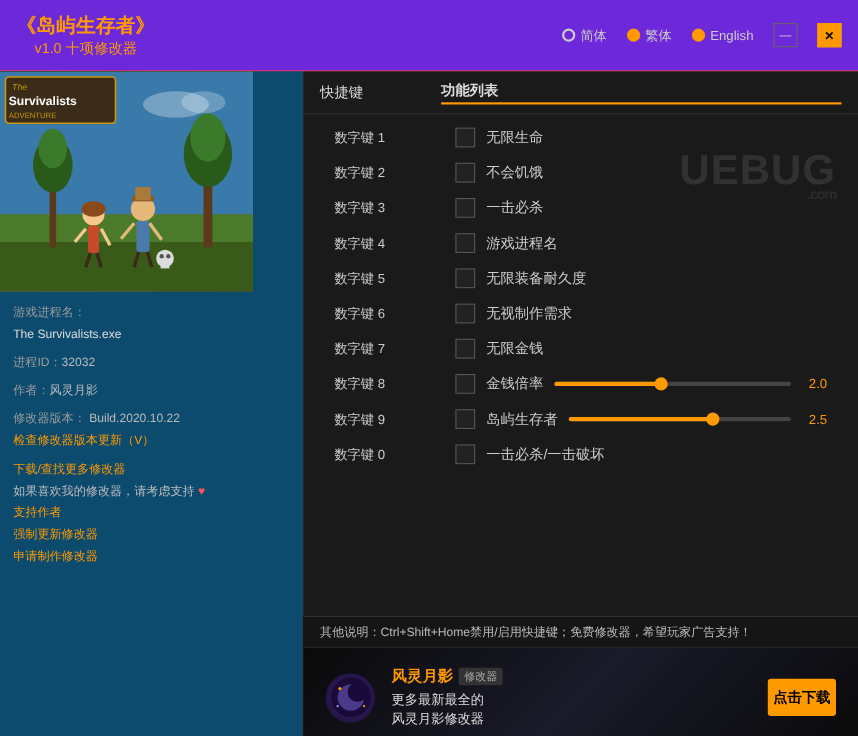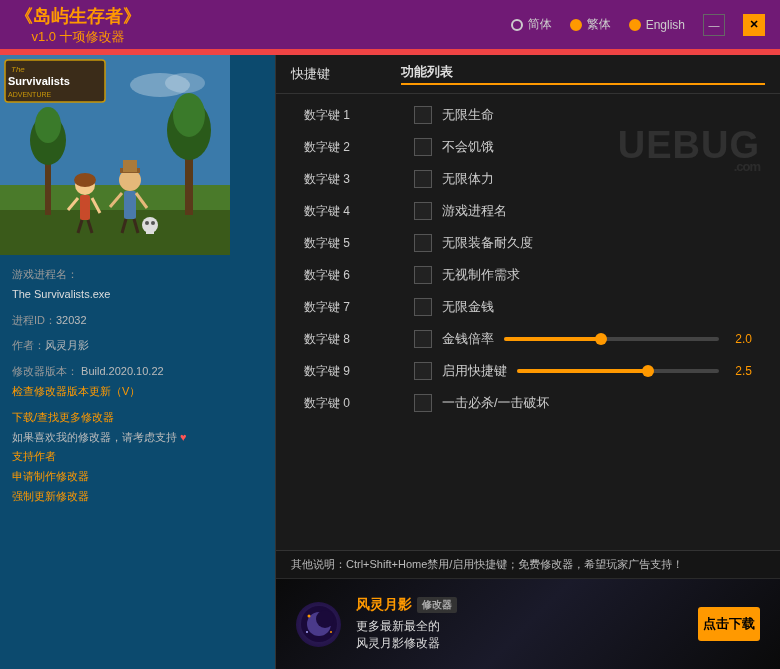--- a/index.html
+++ b/index.html
@@ -8,27 +8,27 @@
       height: 669px;
       background: #1a1a1a;
       font-family: 'Microsoft YaHei', Arial, sans-serif;
       color: #ccc;
       overflow: hidden;
       position: relative;
     }
 
     
     #title-bar {
-      background: #701a75;
-      height: 55px;
+      background: #6d28d9;
+      height: 65px;
       display: flex;
       align-items: center;
       justify-content: space-between;
       padding: 0 15px;
-      border-bottom: 6px solid #ef4444;
+      border-bottom: 1px solid #ef4444;
     }
     #title-left {
       display: flex;
       flex-direction: column;
       align-items: center;
     }
     #title-left .game-title {
       color: #f90;
       font-size: 18px;
       font-weight: bold;
@@ -283,21 +283,20 @@
       color: #f90;
       font-size: 14px;
       font-weight: bold;
     }
     .ad-brand-tag {
       background: #333;
       color: #aaa;
       font-size: 10px;
       padding: 1px 5px;
       border-radius: 2px;
-      font-weight: bold;
     }
     .ad-tagline {
       color: #ddd;
       font-size: 12px;
       line-height: 1.4;
     }
     .ad-button {
       background: #f90;
       color: #000;
       border: none;
@@ -433,24 +432,24 @@
         <a href="#">下载/查找更多修改器</a>
       </div>
       <div>
         <span>如果喜欢我的修改器，请考虑支持</span>
         <span class="heart">♥</span>
       </div>
       <div>
         <a href="#">支持作者</a>
       </div>
       <div>
+        <a href="#">强制更新修改器</a>
+      </div>
+      <div>
         <a href="#">申请制作修改器</a>
-      </div>
-      <div>
-        <a href="#">强制更新修改器</a>
       </div>
     </div>
   </div>
 
   <div id="right-panel">
 
     <div id="col-headers">
       <div class="col-shortcut">快捷键</div>
       <div class="col-features">功能列表</div>
     </div>
@@ -468,21 +467,21 @@
           <div class="feature-label">无限生命</div>
         </div>
         <div class="feature-row">
           <div class="feature-key">数字键 2</div>
           <div class="feature-checkbox"></div>
           <div class="feature-label">不会饥饿</div>
         </div>
         <div class="feature-row">
           <div class="feature-key">数字键 3</div>
           <div class="feature-checkbox"></div>
-          <div class="feature-label">无限体力</div>
+          <div class="feature-label">一击必杀</div>
         </div>
         <div class="feature-row">
           <div class="feature-key">数字键 4</div>
           <div class="feature-checkbox"></div>
           <div class="feature-label">游戏进程名</div>
         </div>
         <div class="feature-row">
           <div class="feature-key">数字键 5</div>
           <div class="feature-checkbox"></div>
           <div class="feature-label">无限装备耐久度</div>
@@ -505,21 +504,21 @@
             <div class="slider-track">
               <div class="slider-fill" style="width: 45%;"></div>
               <div class="slider-thumb" style="left: calc(45% - 6px);"></div>
             </div>
             <div class="slider-value">2.0</div>
           </div>
         </div>
         <div class="feature-row">
           <div class="feature-key">数字键 9</div>
           <div class="feature-checkbox"></div>
-          <div class="feature-label" style="flex: 0 0 auto; margin-right: 10px;">启用快捷键</div>
+          <div class="feature-label" style="flex: 0 0 auto; margin-right: 10px;">岛屿生存者</div>
           <div class="slider-container">
             <div class="slider-track">
               <div class="slider-fill" style="width: 65%;"></div>
               <div class="slider-thumb" style="left: calc(65% - 6px);"></div>
             </div>
             <div class="slider-value">2.5</div>
           </div>
         </div>
         <div class="feature-row">
           <div class="feature-key">数字键 0</div>

